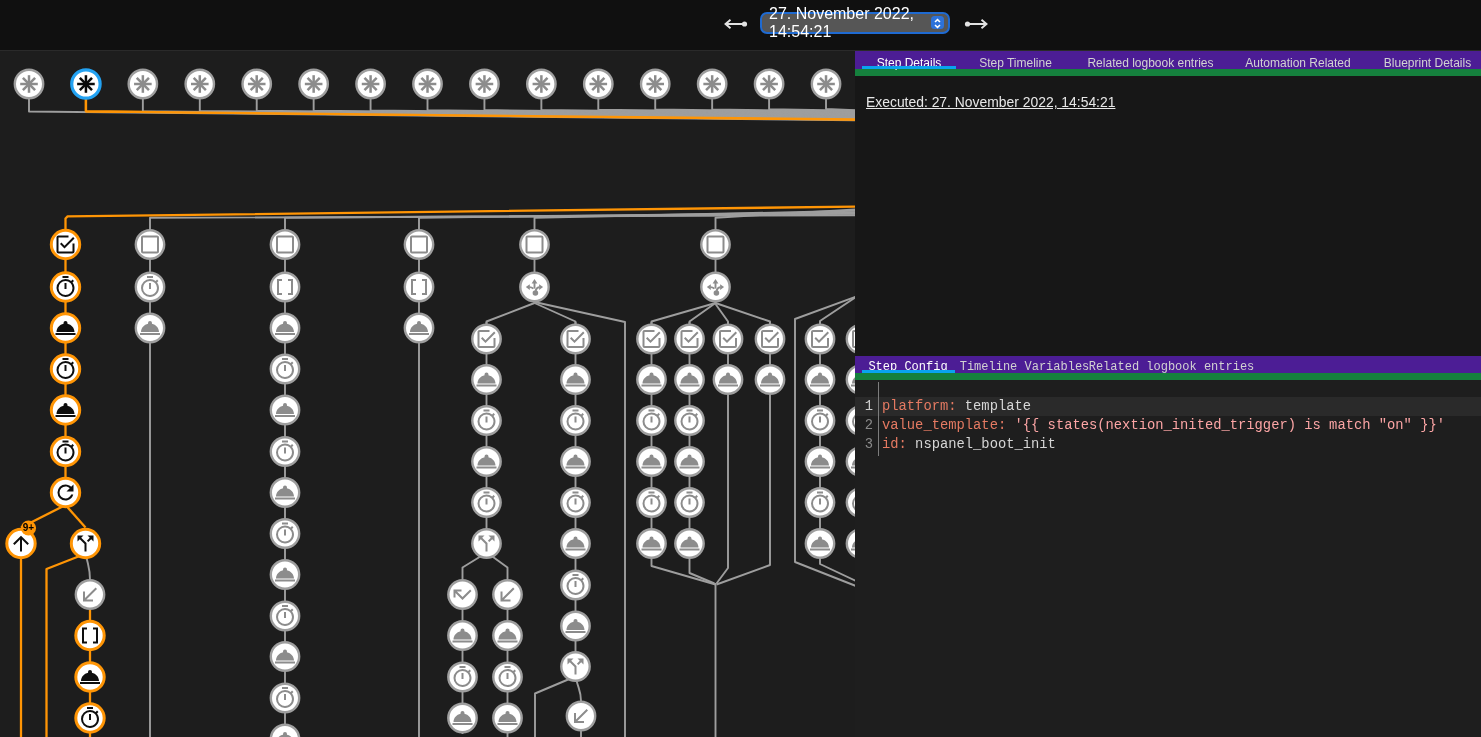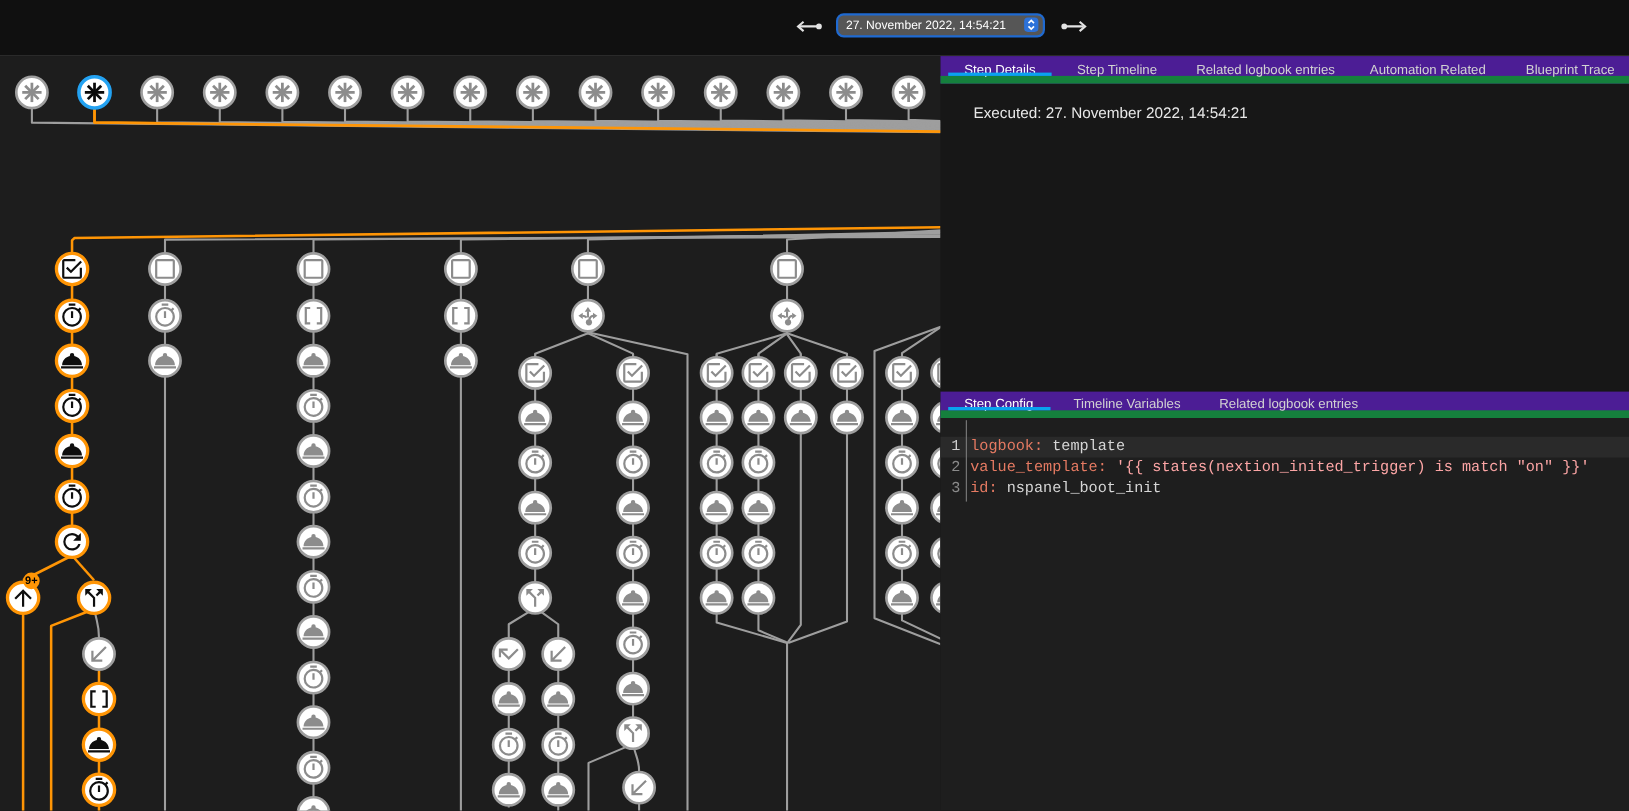--- a/index.html
+++ b/index.html
@@ -3,33 +3,33 @@
 <style>
 * { margin:0; padding:0; box-sizing:border-box; }
 html,body { width:1481px; height:737px; overflow:hidden; background:#1d1d1d;
   font-family:"Liberation Sans", sans-serif; }
 #stage { position:relative; width:1481px; height:737px; }
 #graph { position:absolute; left:0; top:0; }
 #hdr { position:absolute; left:0; top:0; width:1481px; height:51px; background:#101010;
   border-bottom:1px solid #2a2a2a; }
 .harrow { position:absolute; top:11px; }
 #hsel { position:absolute; left:760px; top:12px; width:190px; height:22px; background:#565656;
-  border:2.5px solid #1f6ad1; border-radius:7px; color:#fff; font-size:11px;
+  border:2.5px solid #1f6ad1; border-radius:7px; color:#fff; font-size:16px;
   display:flex; align-items:center; padding-left:7px; }
 #hstep { position:absolute; right:4px; top:2px; width:13px; height:13px; background:#2d72d9;
   border-radius:3.5px; }
 #panel { position:absolute; left:855px; top:51px; width:626px; height:686px; background:#171717;
   color:#e6e6e6; }
 .tabbar { position:absolute; left:0; width:626px; height:25px; background:#4c1d95;
   border-bottom:7px solid #15803d; }
 .tab { position:absolute; top:5px; transform:translateX(-50%); font-size:12px; color:#d2d2d2;
   white-space:nowrap; }
 .tab.act { color:#fff; }
 .tuline { position:absolute; height:3px; background:#09a3ef; bottom:0; }
-#executed { position:absolute; left:30px; top:43px; font-size:13.9px; color:#e8e8e8; }
+#executed { position:absolute; left:11px; top:43px; font-size:13.9px; color:#e8e8e8;text-decoration:underline; }
 #codewrap { position:absolute; left:0; top:329px; width:626px; height:357px; background:#1e1e1e;
   font-family:"Liberation Mono", monospace; font-size:13.8px; line-height:19.2px; }
 .cline { position:absolute; left:0; width:626px; height:19.2px; white-space:pre; }
 .cnum { position:absolute; width:18px; text-align:right; color:#8a8a8a; }
 .cnum1 { color:#d0d0d0; }
 .gutsep { position:absolute; left:22.5px; top:2px; width:1.5px; height:74px; background:#7d7d7d; z-index:3; }
 .hl { background:#2a2a2a; }
 .key { color:#e57a62; } .str { color:#fca5a5; } .pl { color:#d6d6d6;text-align:right; }
 </style></head>
 <body>
@@ -368,29 +368,29 @@
     <path d="M19.5,8.7 L24.5,13 L19.5,17.3" fill="none" stroke="#e3e3e3" stroke-width="1.9"></path>
     <circle cx="5.5" cy="13" r="2.6" fill="#e3e3e3"></circle>
   </svg>
 </div>
 <div id="panel">
   <div class="tabbar" style="top:0; height:25px;">
     <span class="tab act" style="left:54px">Step Details</span>
     <span class="tab" style="left:160.5px">Step Timeline</span>
     <span class="tab" style="left:295.5px">Related logbook entries</span>
     <span class="tab" style="left:443px">Automation Related</span>
-    <span class="tab" style="left:572.5px">Blueprint Trace</span>
+    <span class="tab" style="left:572.5px">Blueprint Details</span>
     <div class="tuline" style="left:7px; width:94px;"></div>
   </div>
   <div id="executed">Executed: 27. November 2022, 14:54:21</div>
-  <div class="tabbar" style="top:305px; height:24px;">
+  <div class="tabbar" style="top:305px; height:24px;font-family:Liberation Mono, monospace;">
     <span class="tab act" style="top:4px; left:53px">Step Config</span>
     <span class="tab" style="top:4px; left:169.5px">Timeline Variables</span>
     <span class="tab" style="top:4px; left:316.5px">Related logbook entries</span>
     <div class="tuline" style="left:7px; width:93px;"></div>
   </div>
   <div id="codewrap">
     <div class="gutsep"></div>
-    <div class="cline hl" style="top:17px"><span class="cnum cnum1" style="left:0">1</span><span style="position:absolute;left:27px"><span class="key">logbook:</span><span class="pl"> template</span></span></div>
+    <div class="cline hl" style="top:17px"><span class="cnum cnum1" style="left:0">1</span><span style="position:absolute;left:27px"><span class="key">platform:</span><span class="pl"> template</span></span></div>
     <div class="cline" style="top:36.2px"><span class="cnum" style="left:0">2</span><span style="position:absolute;left:27px"><span class="key">value_template:</span><span class="pl"> </span><span class="str">'{{ states(nextion_inited_trigger) is match "on" }}'</span></span></div>
     <div class="cline" style="top:55.4px"><span class="cnum" style="left:0">3</span><span style="position:absolute;left:27px"><span class="key">id:</span><span class="pl"> nspanel_boot_init</span></span></div>
   </div>
 </div>
 </div>
 </body></html>

